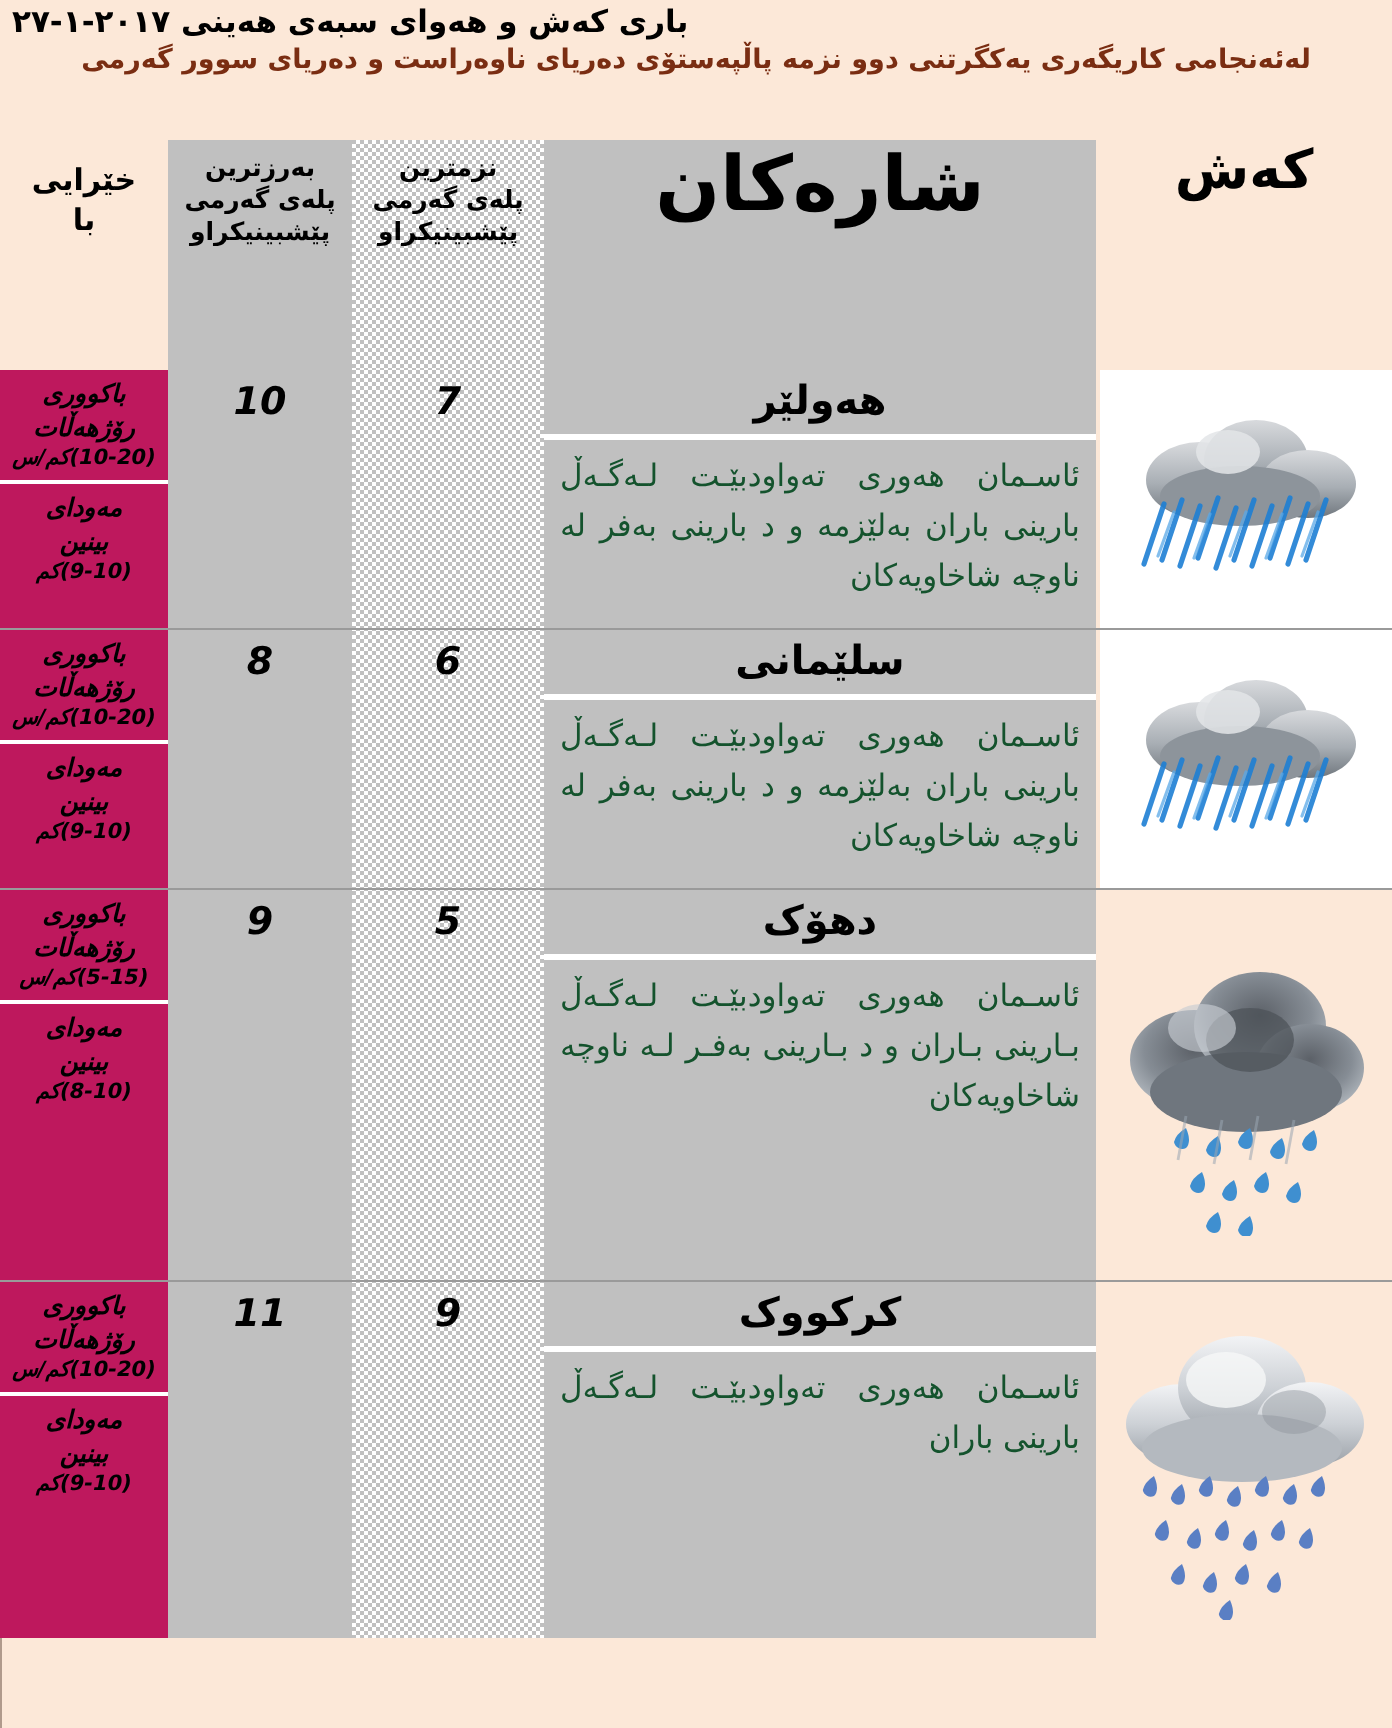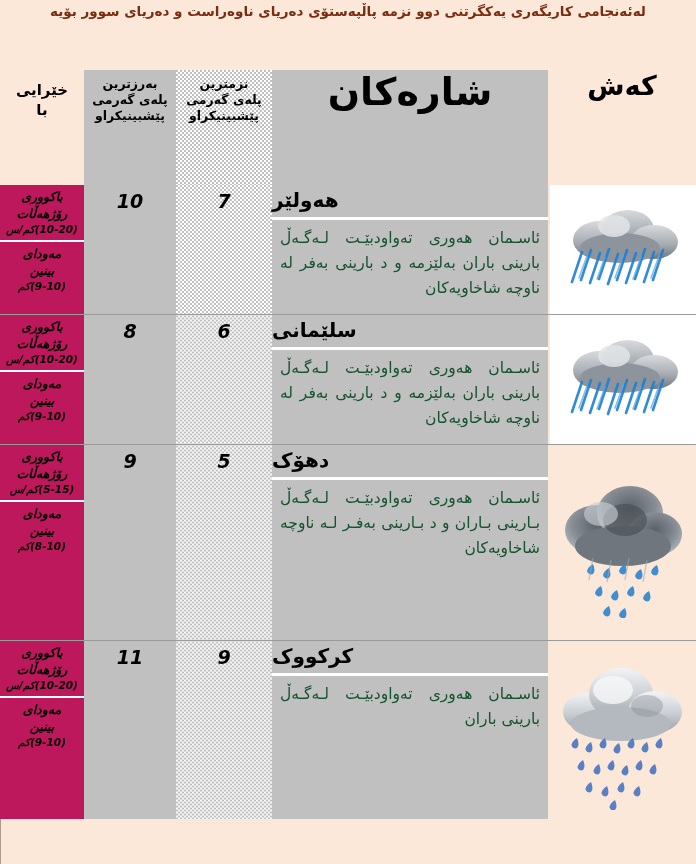--- a/index.html
+++ b/index.html
@@ -187,21 +187,21 @@
     background-position: 0 0, 2px 2px;
   }
 
   .cell-city {
     background: #c0c0c0;
     padding: 0 !important;
     vertical-align: top;
     border-top: 1px solid #8d8d8d;
   }
   .city-name {
-    text-align: left;
+    text-align: center;
     font-size: 20px;
     font-weight: bold;
     color: #000;
     padding: 2px 0 4px 0;
     line-height: 26px;
     border-bottom: 3px solid #ffffff;
   }
   .city-desc {
     font-size: 15.5px;
     color: #14532d;
@@ -237,21 +237,22 @@
     width: 1px; height: 794px;
     background: #b09a8c;
   }
 </style>
 </head>
 <body>
 
 <div class="page">
 
   <div class="banner">
-    <div class="banner-line2">لەئەنجامی کاریگەری یەکگرتنی دوو نزمه پاڵپەستۆی دەریای ناوەراست  و دەریای سوور بۆیە</div>
+    <div class="banner-line1">باری کەش و هەوای سبەی هەینی ٢٠١٧-١-٢٧</div>
+    <div class="banner-line2">لەئەنجامی کاریگەری یەکگرتنی دوو نزمه پاڵپەستۆی دەریای ناوەراست  و دەریای سوور گەرمی</div>
   </div>
 
   <div class="left-rule"></div>
 
   <table class="wx-table">
     <colgroup>
       <col class="c-icon">
         <col class="c-city">
         <col class="c-min">
         <col class="c-max">

